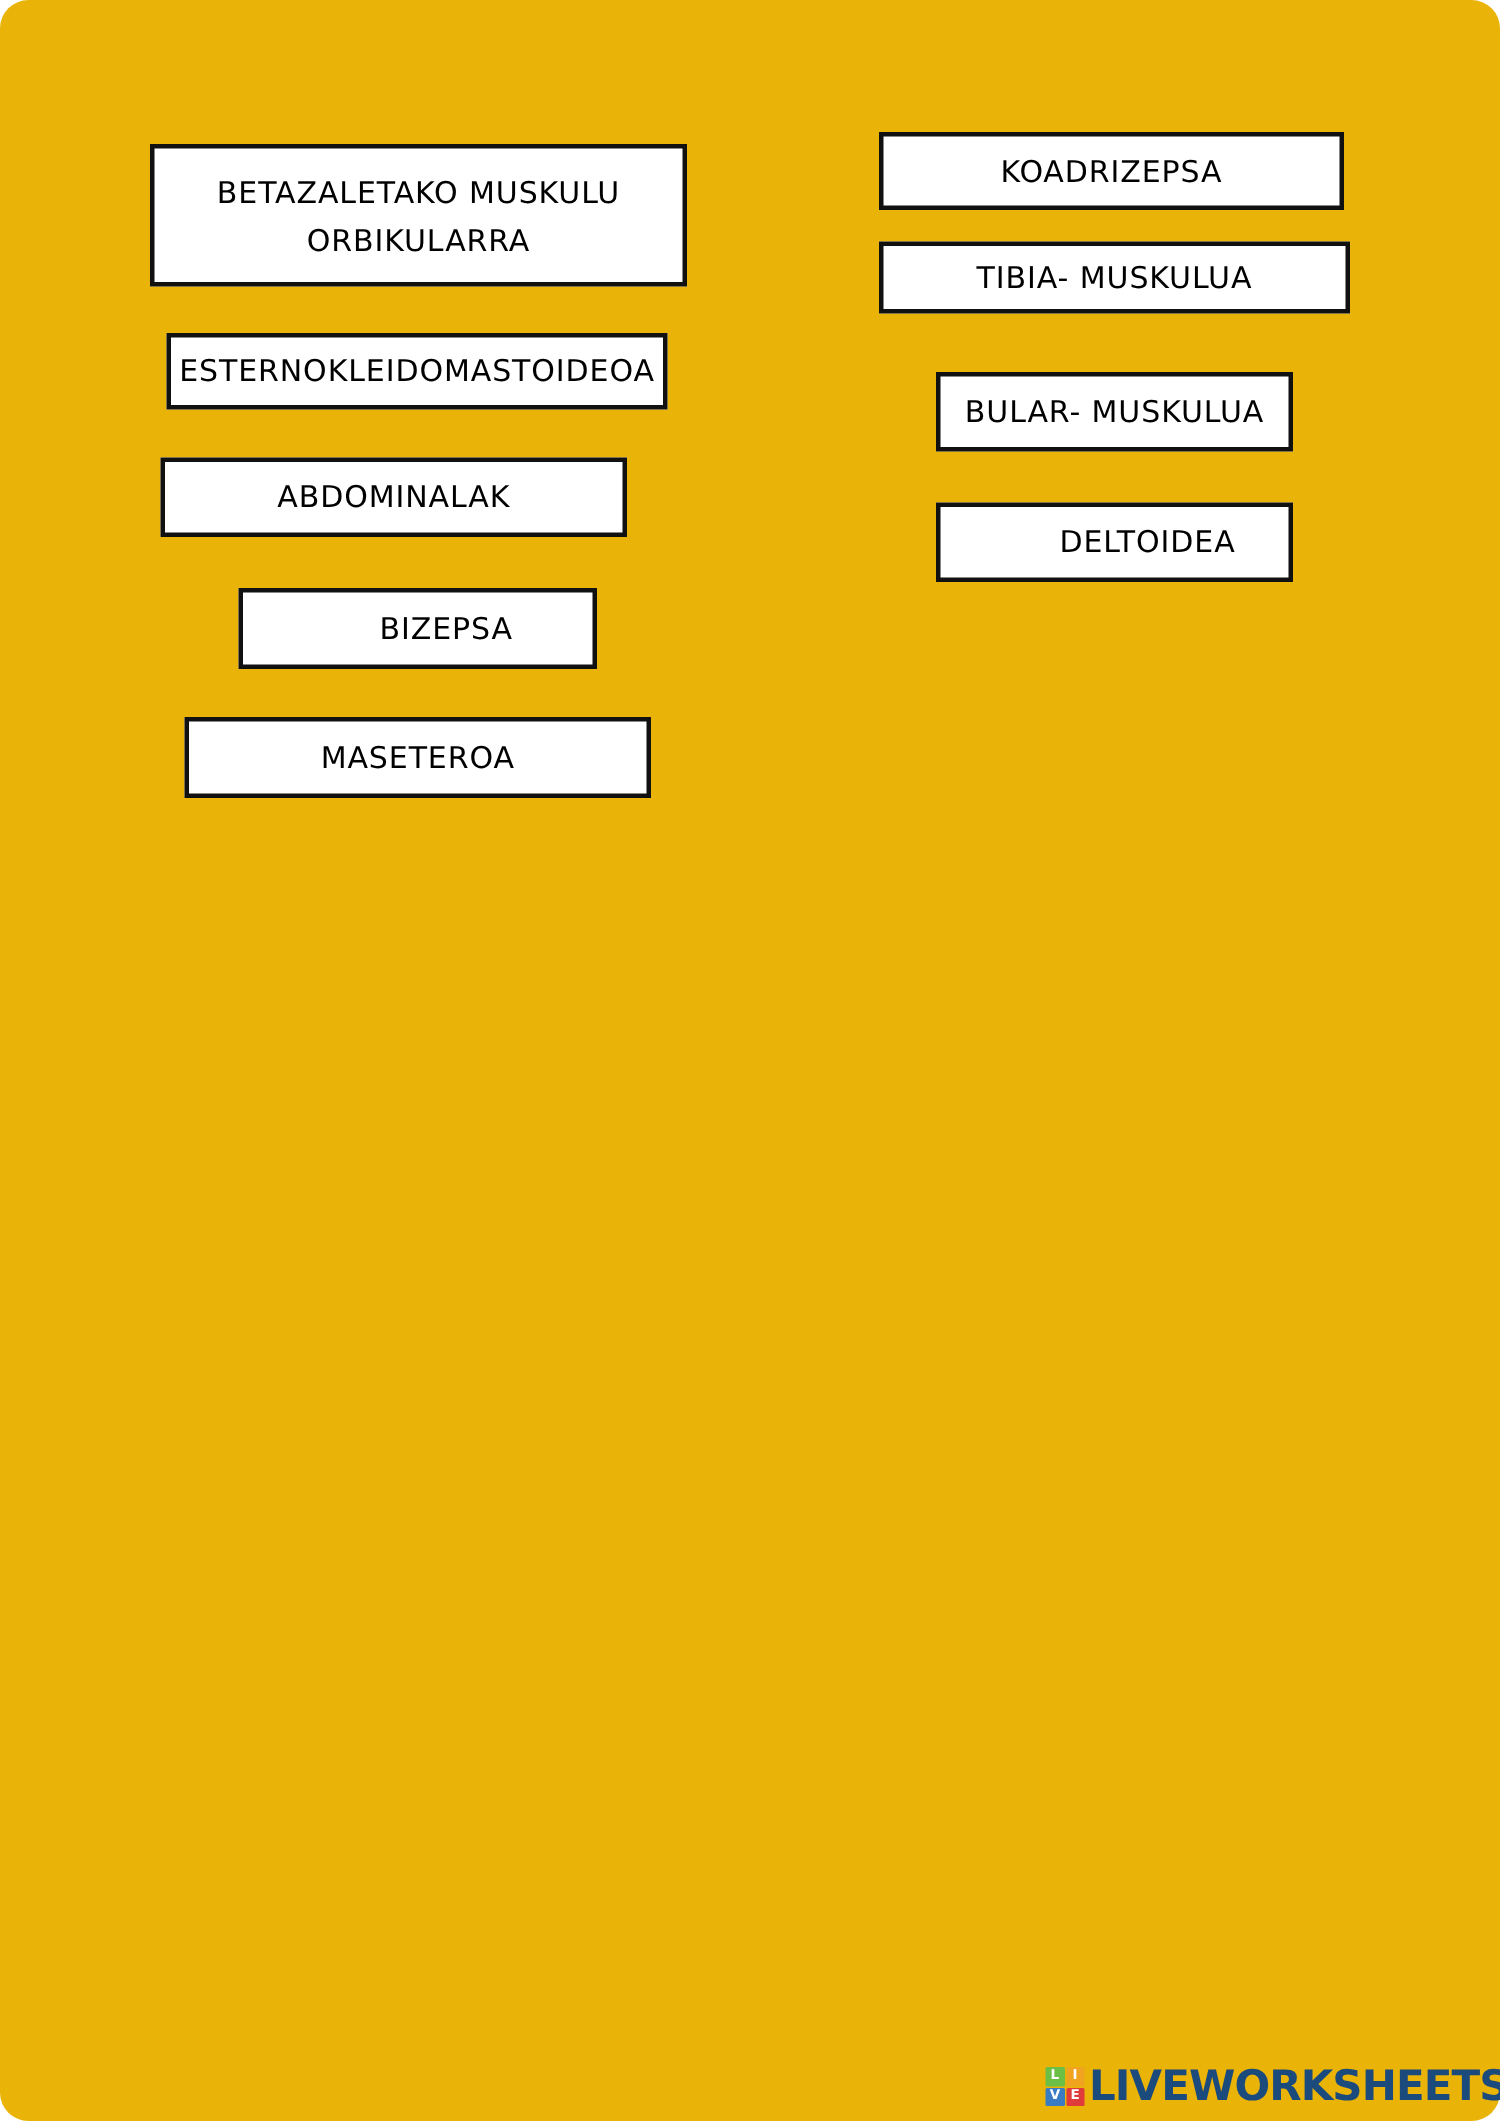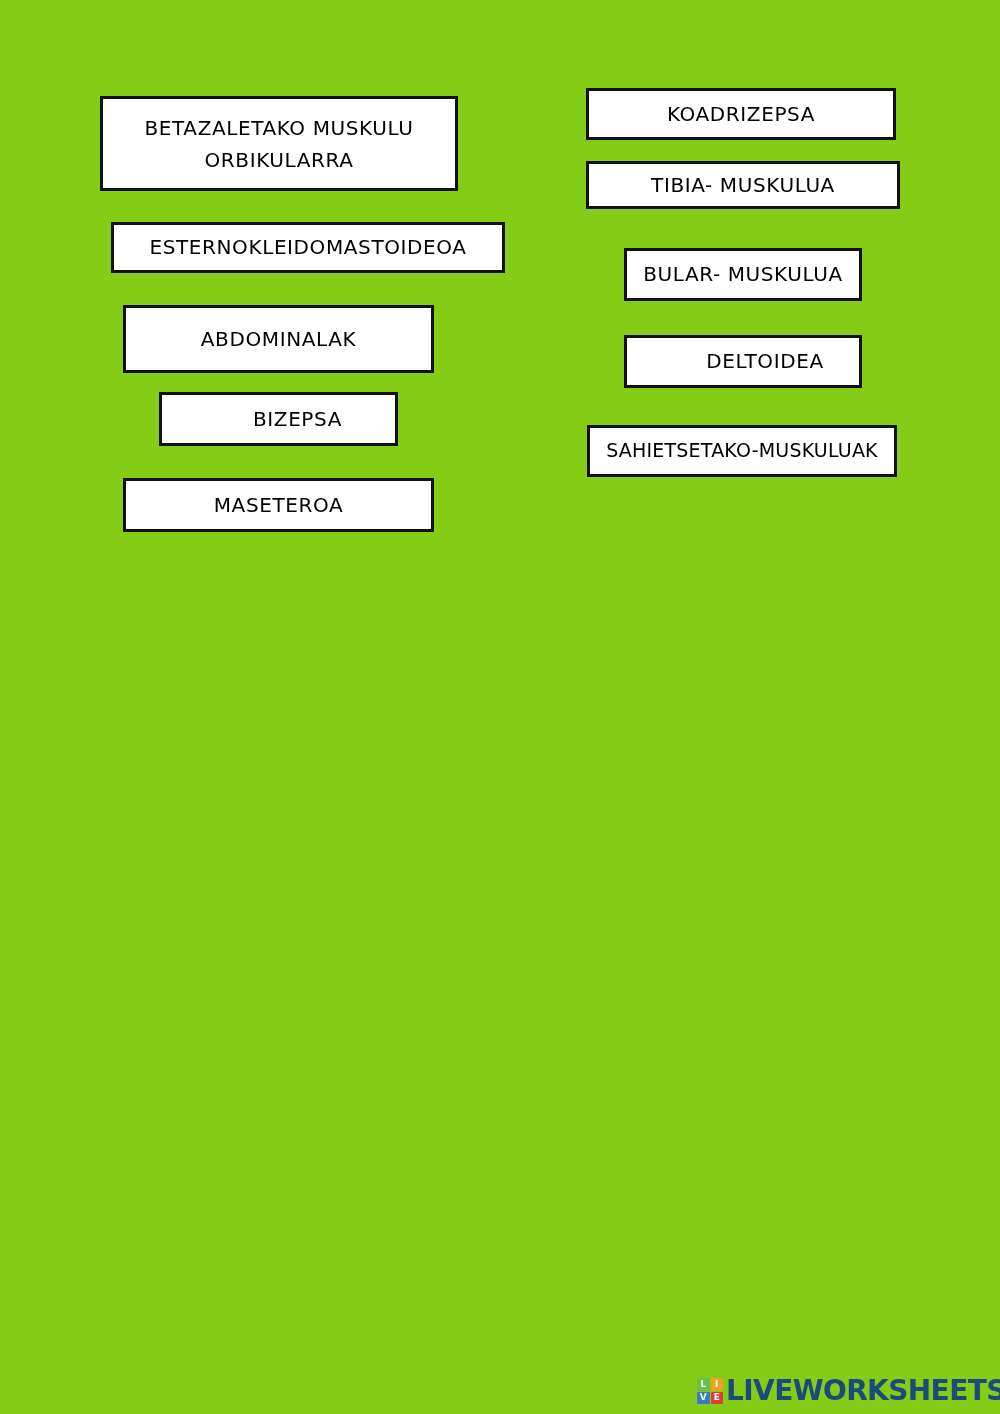--- a/index.html
+++ b/index.html
@@ -42,22 +42,22 @@
     white-space: pre-line;
     user-select: none;
   }
 
   .label-box.two-line {
     line-height: 1.6;
   }
 
   
   #box-orbikularra  { left: 100px; top: 96px;  width: 358px; height: 95px; font-size: 20px; }
-  #box-esternoklei  { left: 111px; top: 222px; width: 394px; height: 51px; font-size: 20px; }
-  #box-abdominalak  { left: 123px; top: 305px; width: 311px; height: 68px; text-align: right; }
+  #box-esternoklei  { left: 111px; top: 222px; width: 334px; height: 51px; font-size: 20px; }
+  #box-abdominalak  { left: 107px; top: 305px; width: 311px; height: 53px; text-align: right; }
   #box-bizepsa      { left: 159px; top: 392px; width: 239px; height: 54px; padding-left: 38px; }
   #box-maseteroa    { left: 123px; top: 478px; width: 311px; height: 54px; }
 
   
   #box-koadrizepsa  { left: 586px; top: 88px;  width: 310px; height: 52px; }
   #box-tibia        { left: 586px; top: 161px; width: 314px; height: 48px; }
   #box-bular        { left: 624px; top: 248px; width: 238px; height: 53px; text-align: right; }
   #box-deltoidea    { left: 624px; top: 335px; width: 238px; height: 53px; padding-left: 44px; }
   #box-sahietsetako { left: 587px; top: 425px; width: 310px; height: 52px; font-size: 19px; letter-spacing: 0.2px; }
 
@@ -99,42 +99,41 @@
     font-size: 28px;
     letter-spacing: -0.6px;
     color: #1b4a7d;
     line-height: 1;
     white-space: nowrap;
   }
 </style>
 </head>
 <body>
 
-<div id="page" style="background: #84cc16;">
+<div id="page" style="background: #eab308; border-radius: 19px;">
 
   <div class="label-box two-line" id="box-orbikularra" style="border-color: rgb(17, 17, 17); background: rgb(255, 255, 255); color: rgb(0, 0, 0);">BETAZALETAKO MUSKULU
 ORBIKULARRA</div>
 
   <div class="label-box" id="box-esternoklei" style="border-color: rgb(17, 17, 17); background: rgb(255, 255, 255); color: rgb(0, 0, 0);">ESTERNOKLEIDOMASTOIDEOA</div>
 
   <div class="label-box" id="box-abdominalak" style="border-color: rgb(17, 17, 17); background: rgb(255, 255, 255); color: rgb(0, 0, 0);">ABDOMINALAK</div>
 
   <div class="label-box" id="box-bizepsa" style="border-color: rgb(17, 17, 17); background: rgb(255, 255, 255); color: rgb(0, 0, 0);">BIZEPSA</div>
 
   <div class="label-box" id="box-maseteroa" style="border-color: rgb(17, 17, 17); background: rgb(255, 255, 255); color: rgb(0, 0, 0);">MASETEROA</div>
 
   <div class="label-box" id="box-koadrizepsa" style="border-color: rgb(17, 17, 17); background: rgb(255, 255, 255); color: rgb(0, 0, 0);">KOADRIZEPSA</div>
 
   <div class="label-box" id="box-tibia" style="border-color: rgb(17, 17, 17); background: rgb(255, 255, 255); color: rgb(0, 0, 0);">TIBIA- MUSKULUA</div>
 
   <div class="label-box" id="box-bular" style="border-color: rgb(17, 17, 17); background: rgb(255, 255, 255); color: rgb(0, 0, 0);">BULAR- MUSKULUA</div>
 
   <div class="label-box" id="box-deltoidea" style="border-color: rgb(17, 17, 17); background: rgb(255, 255, 255); color: rgb(0, 0, 0);">DELTOIDEA</div>
 
-  <div class="label-box" id="box-sahietsetako" style="border-color: rgb(17, 17, 17); background: rgb(255, 255, 255); color: rgb(0, 0, 0);">SAHIETSETAKO-MUSKULUAK</div>
 
   <div id="footer-logo">
     <div id="logo-mark">
       <div class="logo-tile" style="background: rgb(108, 191, 69);">L</div>
       <div class="logo-tile" style="background: rgb(240, 163, 30);">I</div>
       <div class="logo-tile" style="background: rgb(58, 124, 196);">V</div>
       <div class="logo-tile" style="background: rgb(224, 58, 58);">E</div>
     </div>
     <div id="logo-wordmark" style="color: rgb(27, 74, 125);">LIVEWORKSHEETS</div>
   </div>

